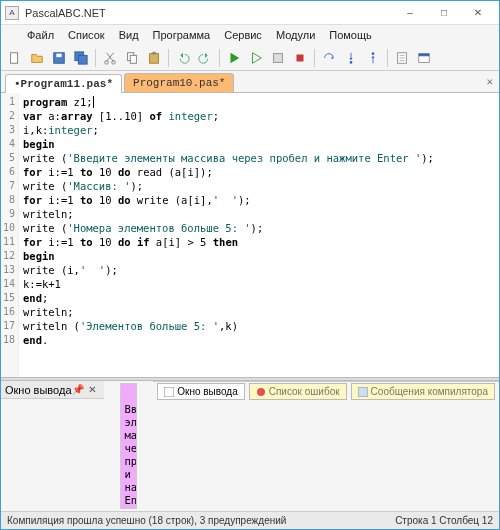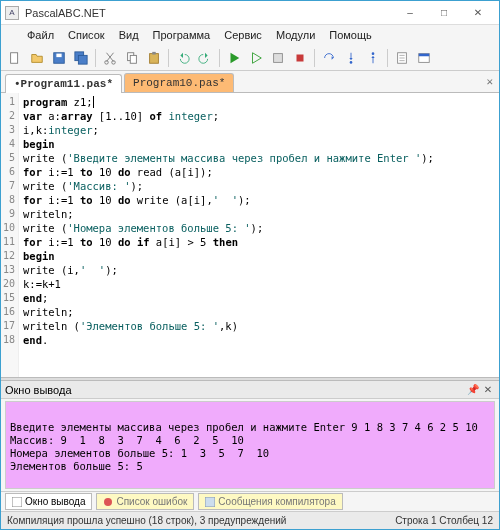--- a/index.html
+++ b/index.html
@@ -22,21 +22,21 @@
   .tabx { position:absolute; right:6px; top:4px; font-size:11px; color:#777;}
   .editor { flex: 1; background: #fff; display: flex; overflow: hidden; }
   .gutter { width: 18px; background: #f7f7f7; border-right: 1px solid #eee; text-align: right; padding: 2px 3px 0 0; font-family: Consolas, monospace; font-size: 10px; color: #888; line-height: 14px; }
   .code { flex: 1; padding: 2px 4px; font-family: Consolas, monospace; font-size: 10.5px; line-height: 14px; white-space: pre; overflow: auto; }
   .kw { color: #000; font-weight: bold; }
   .ty { color: #0a6060; }
   .str { color: #0a6060; }
   .num { }
   .cursor { border-left: 1px solid #000; }
   .splitter { height: 4px; background: #ddd; border-top:1px solid #bbb; border-bottom:1px solid #bbb; cursor: row-resize; }
-  .outpanel { background: #f5f5f5; display: flex; flex-direction: column; height: 130px; }
+  .outpanel { background: #f5f5f5; display: flex; height: 130px; gap: 12px; }
   .outhdr { background: #eaeaea; height: 18px; display: flex; align-items: center; padding: 0 4px; font-size: 11px; border-bottom: 1px solid #ccc; }
   .outhdr .title { flex: 1; }
   .outhdr .ctrl { width: 14px; text-align: center; color: #555; font-size:10px;}
   .outtext { flex: 1; background: #f0abfc; border: 1px solid #ccc; margin: 2px 4px; padding: 19px 4px; font-family: Consolas, monospace; font-size: 10.5px; line-height: 13px; white-space: pre-wrap; overflow: auto; }
   .bottabs { height: 20px; display: flex; align-items: center; padding: 0 4px; gap: 4px; background:#f5f5f5; border-top:1px solid #ccc;}
   .bottab { padding: 2px 6px; font-size: 10px; border: 1px solid #bbb; background: #fff; display:flex; align-items:center; gap:3px;}
   .bottab.inactive { background: #fef9c3; color: #777; }
   .botic { width:10px; height:10px; display:inline-block;}
   .statusbar { height: 18px; background: #eaeaea; border-top: 1px solid #ccc; display: flex; align-items: center; padding: 0 6px; font-size: 10px; color: #333; }
   .statusbar .left { flex: 1; }
@@ -191,21 +191,21 @@
       <div>4</div>
       <div>5</div>
       <div>6</div>
       <div>7</div>
       <div>8</div>
       <div>9</div>
       <div>10</div>
       <div>11</div>
       <div>12</div>
       <div>13</div>
-      <div>20</div>
+      <div>14</div>
       <div>15</div>
       <div>16</div>
       <div>17</div>
       <div>18</div>
     </div>
   <div class="code" id="code"><div><span class="kw">program</span> z1;<span class="cursor"></span></div><div><span class="kw">var</span> a:<span class="kw">array</span> [<span class="num">1</span>..<span class="num">10</span>] <span class="kw">of</span> <span class="ty">integer</span>;</div><div>i,k:<span class="ty">integer</span>;</div><div><span class="kw">begin</span></div><div>write (<span class="str">'Введите элементы массива через пробел и нажмите Enter '</span>);</div><div><span class="kw">for</span> i:=<span class="num">1</span> <span class="kw">to</span> <span class="num">10</span> <span class="kw">do</span> read (a[i]);</div><div>write (<span class="str">'Массив: '</span>);</div><div><span class="kw">for</span> i:=<span class="num">1</span> <span class="kw">to</span> <span class="num">10</span> <span class="kw">do</span> write (a[i],<span class="str">'  '</span>);</div><div>writeln;</div><div>write (<span class="str">'Номера элементов больше 5: '</span>);</div><div><span class="kw">for</span> i:=<span class="num">1</span> <span class="kw">to</span> <span class="num">10</span> <span class="kw">do</span> <span class="kw">if</span> a[i] &gt; <span class="num">5</span> <span class="kw">then</span></div><div><span class="kw">begin</span></div><div>write (i,<span class="str">'  '</span>);</div><div>k:=k+<span class="num">1</span></div><div><span class="kw">end</span>;</div><div>writeln;</div><div>writeln (<span class="str">'Элементов больше 5: '</span>,k)</div><div><span class="kw">end</span>.</div></div>
 </div>
 
 <div class="splitter"></div>
 

